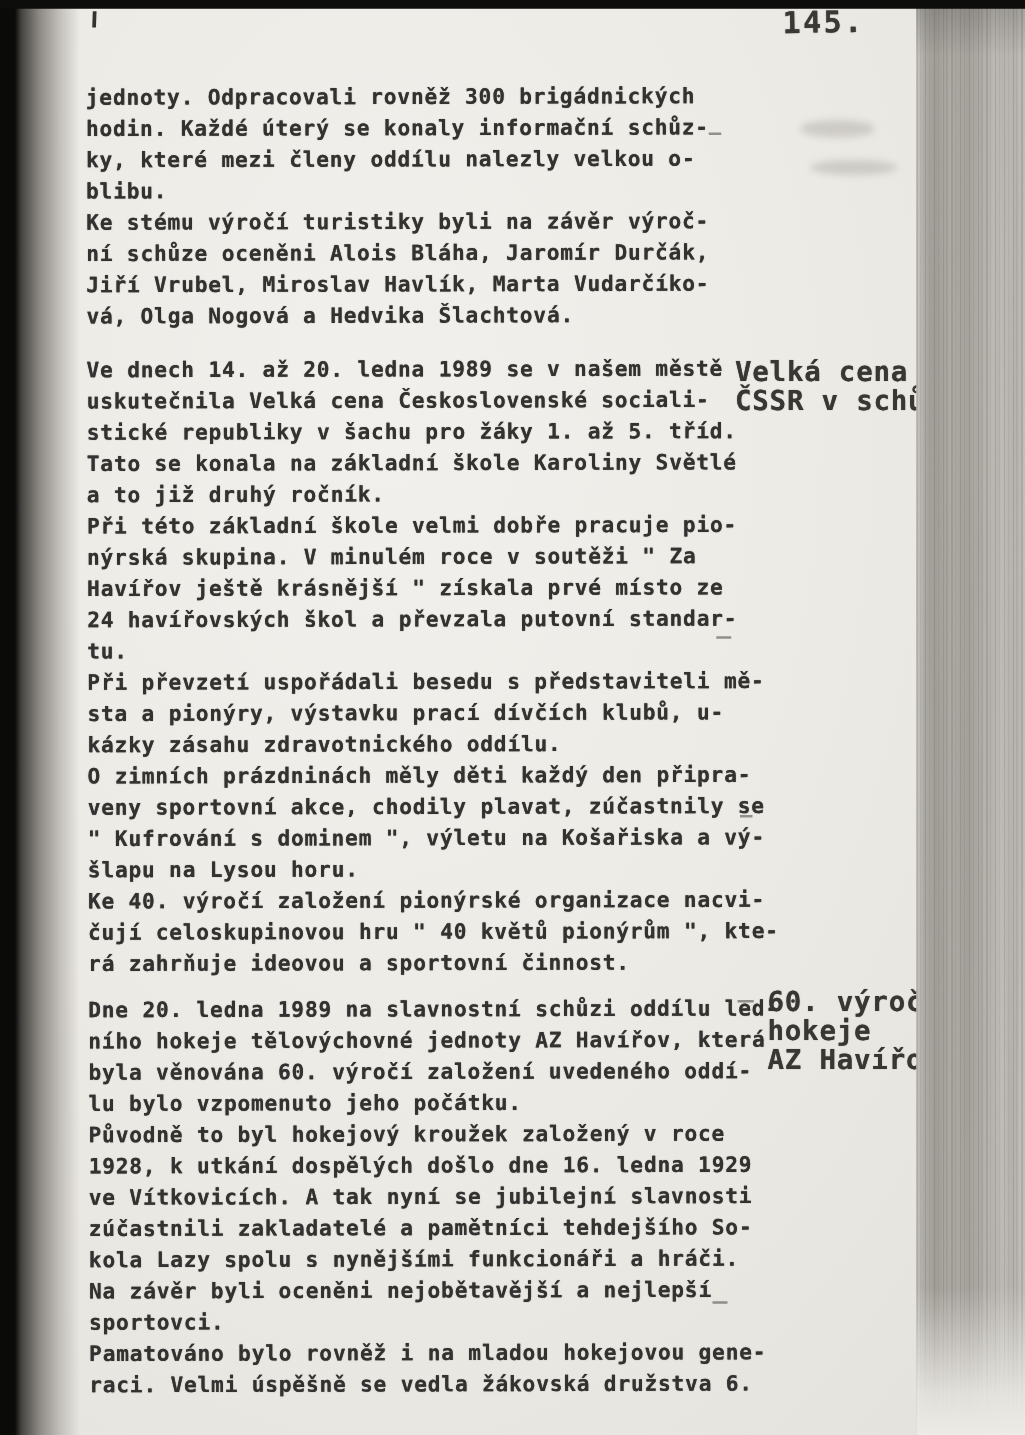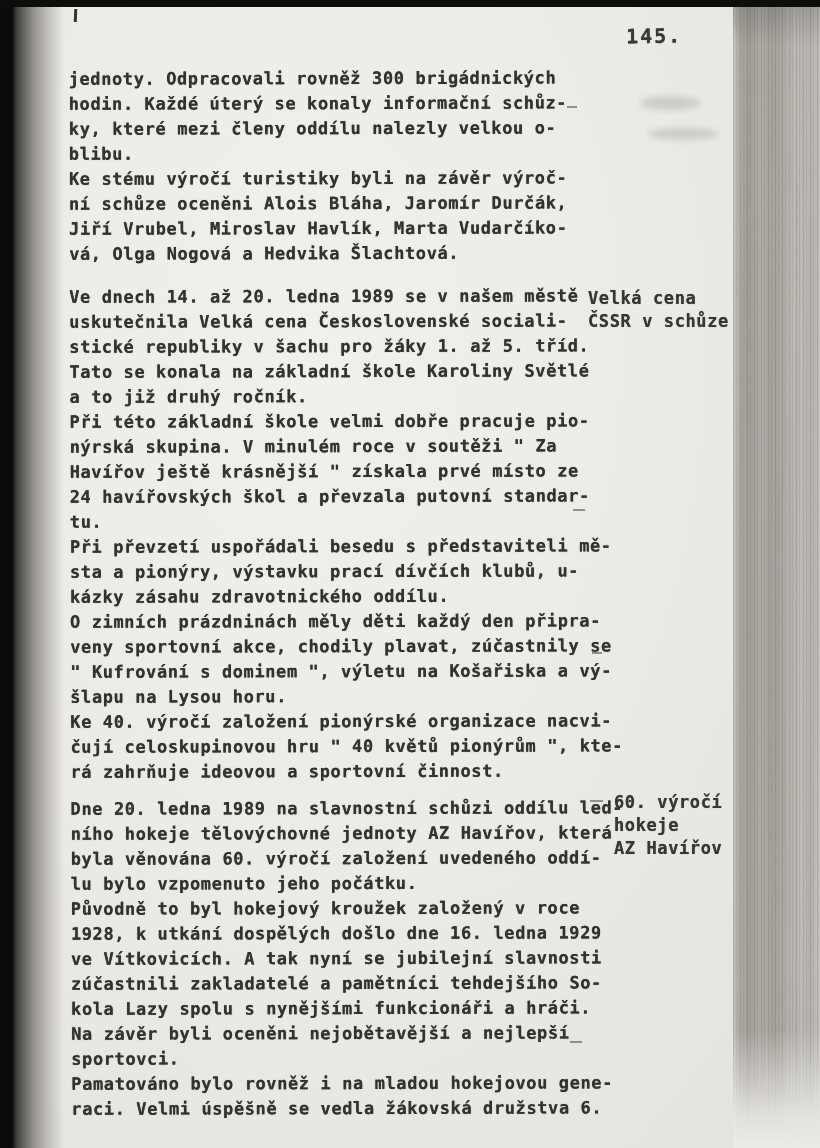--- a/index.html
+++ b/index.html
@@ -20,35 +20,35 @@
   .binding::before{
     content:"";position:absolute;inset:0;
     background:repeating-linear-gradient(90deg,rgba(45,43,40,0.16) 0px,rgba(45,43,40,0.16) 1px,rgba(0,0,0,0) 1px,rgba(0,0,0,0) 3px,rgba(85,82,77,0.12) 3px,rgba(85,82,77,0.12) 4px,rgba(0,0,0,0) 4px,rgba(0,0,0,0) 7px);
   }
   .binding::after{
     content:"";position:absolute;inset:0;
     background:linear-gradient(180deg,rgba(40,39,37,0.22) 0px,rgba(0,0,0,0) 45px,rgba(0,0,0,0) 1030px,rgba(236,234,229,0.85) 1115px,#ecebe6 1148px);
   }
   .noise{position:absolute;inset:0;width:100%;height:100%;opacity:0.6;}
   .page-number{
-    position:absolute;left:626px;top:24px;z-index:3;
-    font-size:20px;font-weight:bold;color:#3a3936;letter-spacing:2px;
+    position:absolute;left:626px;top:4px;z-index:3;
+    font-size:24px;font-weight:bold;color:#3a3936;letter-spacing:2px;
     text-shadow:0 0 0.8px rgba(58,57,54,0.9);transform:rotate(-1deg);
   }
   .text-block{
     position:absolute;left:70px;top:66px;width:640px;z-index:3;
     font-size:17px;line-height:25px;font-weight:bold;letter-spacing:0.6px;
     color:#343230;text-shadow:0 0 0.7px rgba(52,50,48,0.85);
     transform:rotate(-0.15deg);
   }
   .line{white-space:pre;}
   .para-gap-1{height:18px;}
   .para-gap-2{height:12px;}
   .margin-note{
-    position:absolute;z-index:3;font-size:17px;line-height:23px;font-weight:bold;
+    position:absolute;z-index:3;font-size:22px;line-height:23px;font-weight:bold;
     letter-spacing:0.6px;color:#393734;text-shadow:0 0 0.7px rgba(57,55,52,0.85);white-space:pre;
   }
   .note-chess{left:588px;top:287px;}
   .note-hockey{left:614px;top:791px;}
   .tick{position:absolute;left:74px;top:9px;width:3px;height:13px;background:#34332f;z-index:3;transform:rotate(2deg);}
   .dash{position:absolute;height:2px;background:rgba(72,70,66,0.55);z-index:3;}
   .dash-1{left:567px;top:106px;width:10px;}
   .dash-2{left:573px;top:509px;width:12px;}
   .dash-3{left:592px;top:652px;width:10px;}
   .dash-4{left:590px;top:800px;width:13px;}

